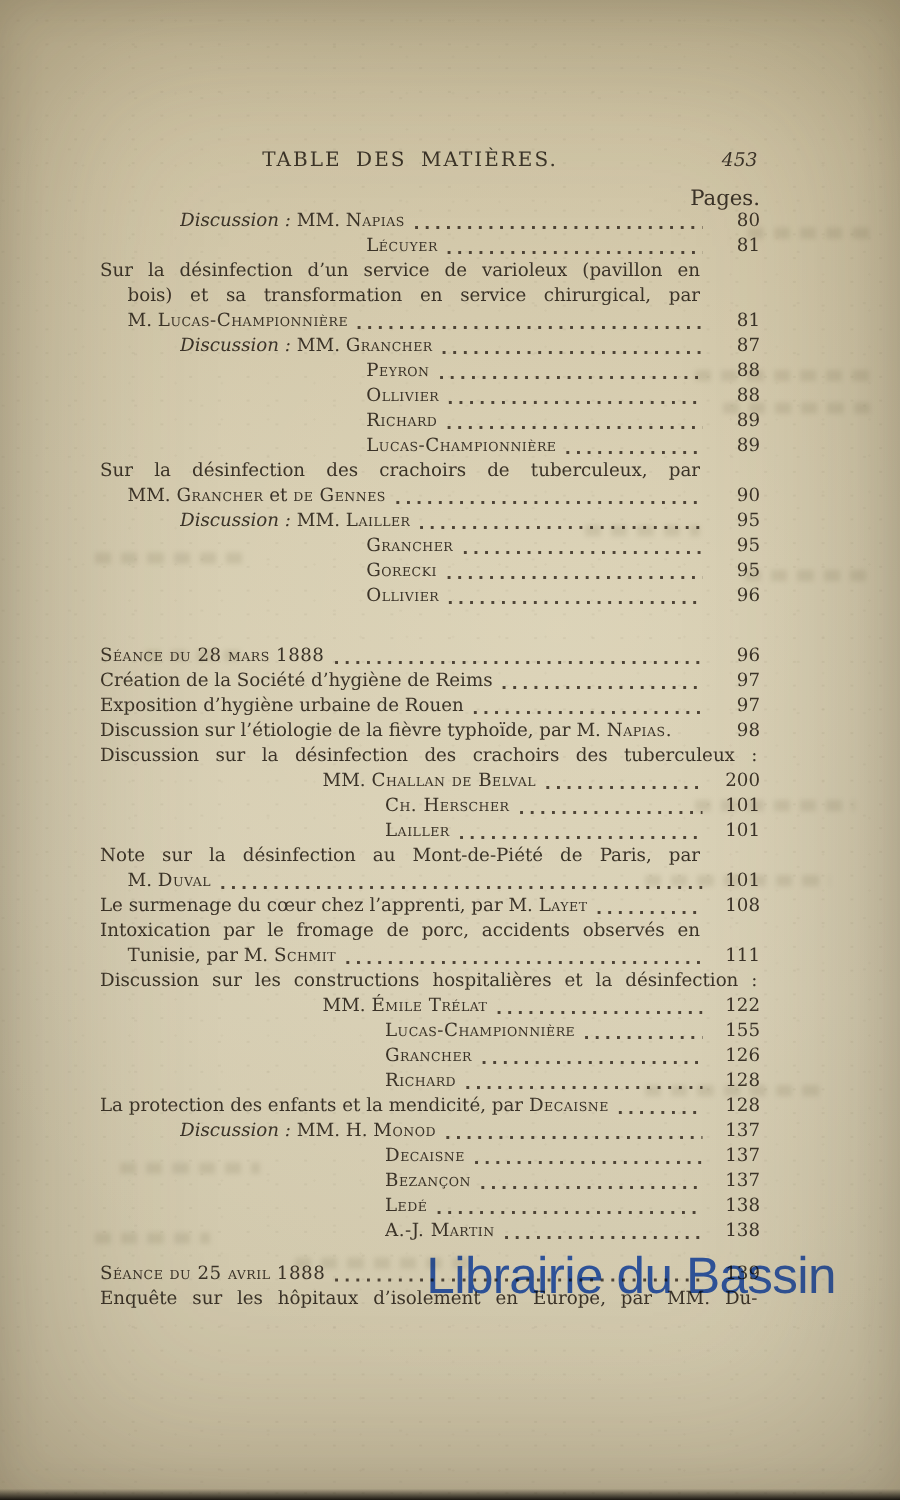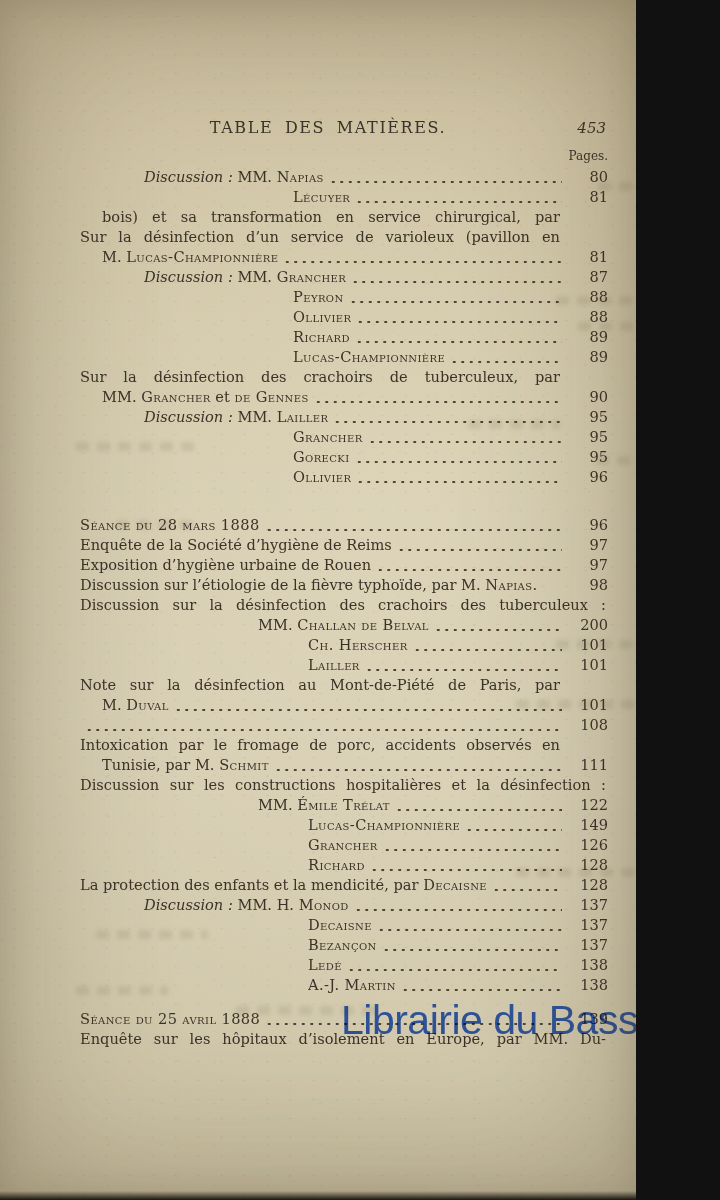--- a/index.html
+++ b/index.html
@@ -1,17 +1,17 @@
 <!DOCTYPE html>
 <html><head>
 <meta charset="utf-8">
 <style>
   html,body{margin:0;padding:0;background:#111;}
   .photo{
-    position:relative;width:636px;height:1200px;overflow:hidden;
+    position:relative;width:720px;height:1200px;overflow:hidden;
     font-family:"DejaVu Serif","Liberation Serif",serif;
     color:#3b3328;
     background:
       radial-gradient(130% 85% at 62% 42%, rgba(255,250,228,.22), rgba(0,0,0,0) 62%),
       linear-gradient(188deg,#c3b795 0%,#ccc0a0 10%,#d2c8ab 36%,#d5ccb1 62%,#d1c8ac 84%,#c9bea1 100%);
   }
   .photo::before{ 
     content:"";position:absolute;inset:0;z-index:0;pointer-events:none;
     background-image:
       radial-gradient(rgba(96,84,58,.07) 1px, transparent 1.4px),
@@ -31,21 +31,21 @@
   
   .ghost{position:absolute;height:9px;z-index:1;opacity:.14;filter:blur(2px);
     background:repeating-linear-gradient(90deg,#6c6443 0 13px, transparent 13px 21px);}
   
   .header-line{position:absolute;top:117px;left:80px;width:528px;height:22px;z-index:2;
     font-size:16px;line-height:22px;}
   .title{display:block;text-align:center;transform:translateX(-16px);
     letter-spacing:1.6px;word-spacing:5px;}
   .folio{position:absolute;right:2px;top:0;font-size:15px;font-style:italic;}
   .pages-label{position:absolute;top:149px;left:80px;width:528px;text-align:right;
-    font-size:12px;z-index:2;padding-right:1px;}
+    font-size:17px;z-index:2;padding-right:1px;}
   .toc{position:absolute;top:167px;left:80px;width:528px;z-index:2;
     font-size:14.6px;line-height:20px;}
   .row{display:flex;align-items:baseline;height:20px;white-space:nowrap;}
   .row.just{display:block;white-space:normal;overflow:hidden;}
   .just .txt{display:block;text-align:justify;text-align-last:justify;margin-right:48px;}
   .just.wide .txt{margin-right:2px;}
   .txt{flex:0 1 auto;overflow:hidden;}
   .i1{margin-left:22px}.i2{margin-left:64px}.i3{margin-left:213px}
   .i4{margin-left:178px}.i5{margin-left:228px}
   .gap-lg{margin-top:28px}.gap-sm{margin-top:14px}
@@ -96,26 +96,26 @@
       <div class="row i2">
         <span class="txt"><span class="it">Discussion : </span><span class="rm">MM. </span><span class="sc">Napias</span></span>
         <span class="lead"></span>
         <span class="pg">80</span>
       </div>
       <div class="row i3">
         <span class="txt"><span class="sc">Lécuyer</span></span>
         <span class="lead"></span>
         <span class="pg">81</span>
       </div>
+      <div class="row i0 just">
+        <span class="txt"><span class="rm">Sur la désinfection d’un service de varioleux (pavillon en</span></span>
+      </div>
       <div class="row i1 just">
         <span class="txt"><span class="rm">bois) et sa transformation en service chirurgical, par</span></span>
       </div>
-      <div class="row i0 just">
-        <span class="txt"><span class="rm">Sur la désinfection d’un service de varioleux (pavillon en</span></span>
-      </div>
       <div class="row i1">
         <span class="txt"><span class="rm">M. </span><span class="sc">Lucas-Championnière</span></span>
         <span class="lead"></span>
         <span class="pg">81</span>
       </div>
       <div class="row i2">
         <span class="txt"><span class="it">Discussion : </span><span class="rm">MM. </span><span class="sc">Grancher</span></span>
         <span class="lead"></span>
         <span class="pg">87</span>
       </div>
@@ -166,21 +166,21 @@
         <span class="txt"><span class="sc">Ollivier</span></span>
         <span class="lead"></span>
         <span class="pg">96</span>
       </div>
       <div class="row i0 gap-lg">
         <span class="txt"><span class="sc">Séance du 28 mars 1888</span></span>
         <span class="lead"></span>
         <span class="pg">96</span>
       </div>
       <div class="row i0">
-        <span class="txt"><span class="rm">Enquête de la Société d’hygiène de Reims</span></span>
+        <span class="txt"><span class="rm">Création de la Société d’hygiène de Reims</span></span>
         <span class="lead"></span>
         <span class="pg">97</span>
       </div>
       <div class="row i0">
         <span class="txt"><span class="rm">Exposition d’hygiène urbaine de Rouen</span></span>
         <span class="lead"></span>
         <span class="pg">97</span>
       </div>
       <div class="row i0">
         <span class="txt"><span class="rm">Discussion sur l’étiologie de la fièvre typhoïde, par M. </span><span class="sc">Napias</span><span class="rm">.</span></span>
@@ -207,20 +207,21 @@
       </div>
       <div class="row i0 just">
         <span class="txt"><span class="rm">Note sur la désinfection au Mont-de-Piété de Paris, par</span></span>
       </div>
       <div class="row i1">
         <span class="txt"><span class="rm">M. </span><span class="sc">Duval</span></span>
         <span class="lead"></span>
         <span class="pg">101</span>
       </div>
       <div class="row i0">
+        <span class="txt"><span class="rm">Le surmenage du cœur chez l’apprenti, par M. </span><span class="sc">Layet</span></span>
         <span class="lead"></span>
         <span class="pg">108</span>
       </div>
       <div class="row i0 just">
         <span class="txt"><span class="rm">Intoxication par le fromage de porc, accidents observés en</span></span>
       </div>
       <div class="row i1">
         <span class="txt"><span class="rm">Tunisie, par M. </span><span class="sc">Schmit</span></span>
         <span class="lead"></span>
         <span class="pg">111</span>
@@ -229,21 +230,21 @@
         <span class="txt"><span class="rm">Discussion sur les constructions hospitalières et la désinfection :</span></span>
       </div>
       <div class="row i4">
         <span class="txt"><span class="rm">MM. </span><span class="sc">Émile Trélat</span></span>
         <span class="lead"></span>
         <span class="pg">122</span>
       </div>
       <div class="row i5">
         <span class="txt"><span class="sc">Lucas-Championnière</span></span>
         <span class="lead"></span>
-        <span class="pg">149</span>
+        <span class="pg">155</span>
       </div>
       <div class="row i5">
         <span class="txt"><span class="sc">Grancher</span></span>
         <span class="lead"></span>
         <span class="pg">126</span>
       </div>
       <div class="row i5">
         <span class="txt"><span class="sc">Richard</span></span>
         <span class="lead"></span>
         <span class="pg">128</span>

